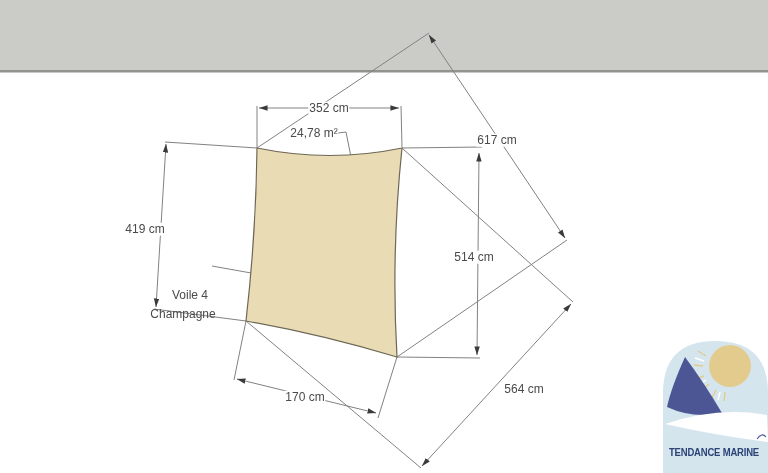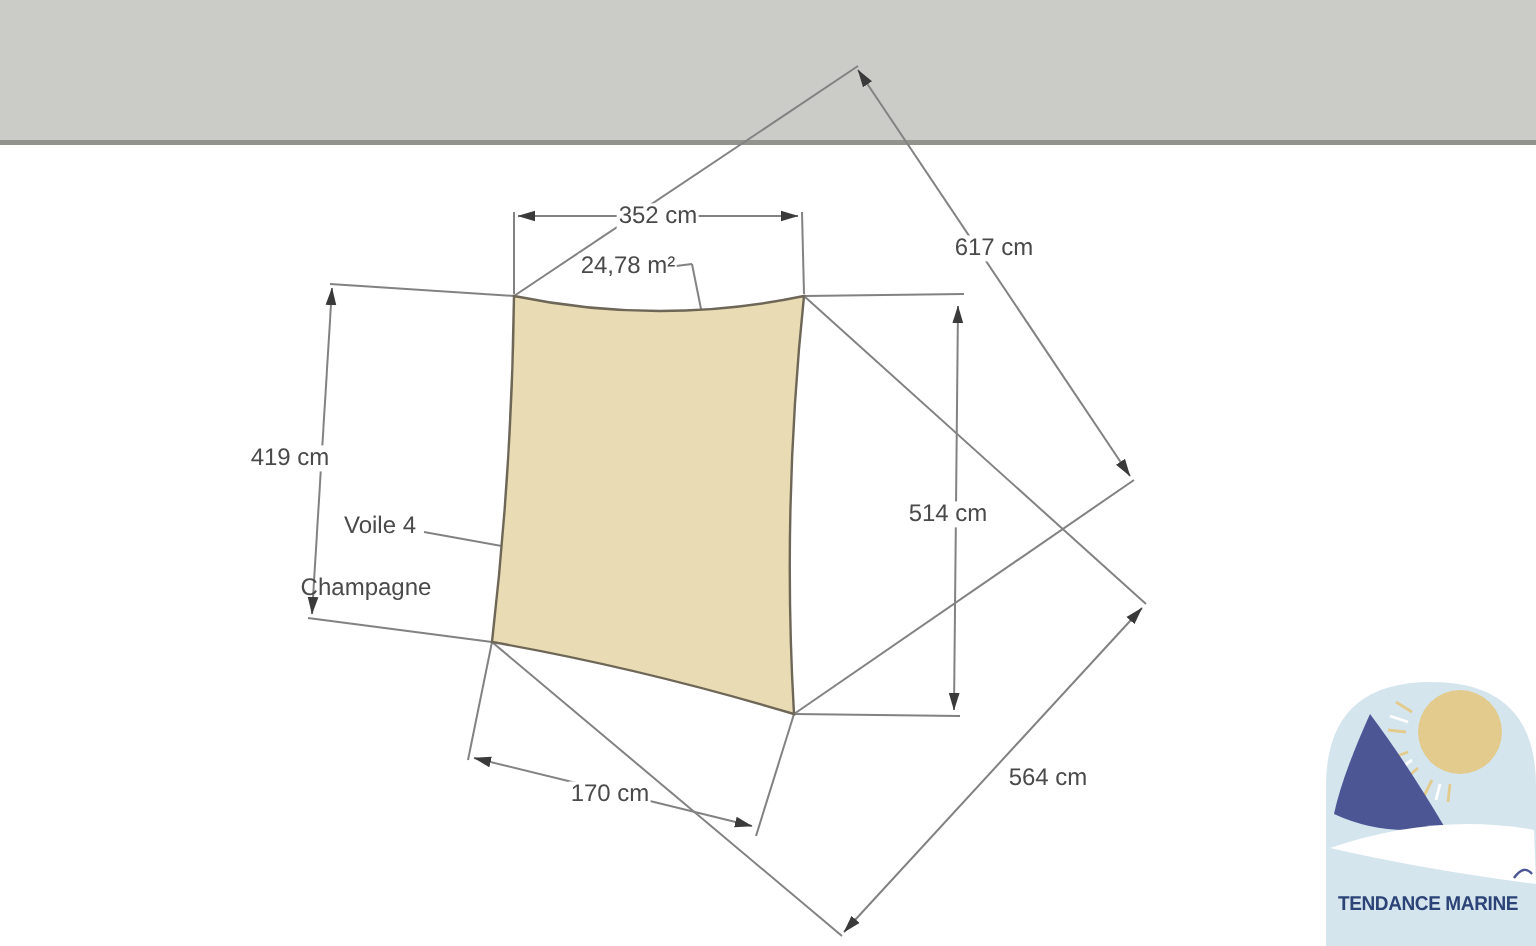--- a/index.html
+++ b/index.html
@@ -7,21 +7,21 @@
     position:relative;width:768px;height:473px;overflow:hidden;background:#ffffff;
     font-family:"Liberation Sans","DejaVu Sans",sans-serif;
     padding-left:34px;
   }
   #drawing-svg{position:absolute;left:0;top:0;}
   .lbl{
     position:absolute;transform:translate(-50%,-50%);
     font-size:12px;line-height:1.05;color:#4a4a4a;background:#ffffff;
     padding:0 1px;white-space:nowrap;
   }
-  .lbl.nobg{background:transparent;padding:0;}
+  .lbl.nobg{background:transparent;padding:0;margin-top:32px;}
   #brand-text{
     position:absolute;left:659px;top:447px;width:110px;text-align:center;
     font-size:10px;font-weight:700;letter-spacing:-0.2px;color:#2b4376;
     white-space:nowrap;transform:scaleX(.95);transform-origin:center;
   }
 </style>
 </head>
 <body>
 
 <div id="stage">
@@ -84,20 +84,20 @@
       <path d="M22,19 Q8,50 4,69 Q30,81 59,75 Q40,43 22,19 Z" fill="#4c5695"></path>
       <path d="M2,86 Q55,68 104,77 L105,104 Q50,97 2,86 Z" fill="#ffffff"></path>
       <path d="M94,101 q5,-7 9,-2" fill="none" stroke-width="1.2" stroke="#4c5695"></path>
     </g>
   </svg>
 
   <div class="lbl" style="left:329px;top:108px">352 cm</div>
   <div class="lbl" style="left:145px;top:229px">419 cm</div>
   <div class="lbl" style="left:474px;top:257px">514 cm</div>
   <div class="lbl" style="left:305px;top:397px">170 cm</div>
-  <div class="lbl" style="left:497px;top:124px">617 cm</div>
+  <div class="lbl" style="left:497px;top:140px">617 cm</div>
   <div class="lbl" style="left:524px;top:389px">564 cm</div>
   <div class="lbl" style="left:314px;top:133px">24,78 m²</div>
   <div class="lbl nobg" style="left:190px;top:263px">Voile 4</div>
-  <div class="lbl nobg" style="left:183px;top:294px">Champagne</div>
+  <div class="lbl nobg" style="left:183px;top:282px">Champagne</div>
 
   <div id="brand-text">TENDANCE MARINE</div>
 </div>
 
 </body></html>

